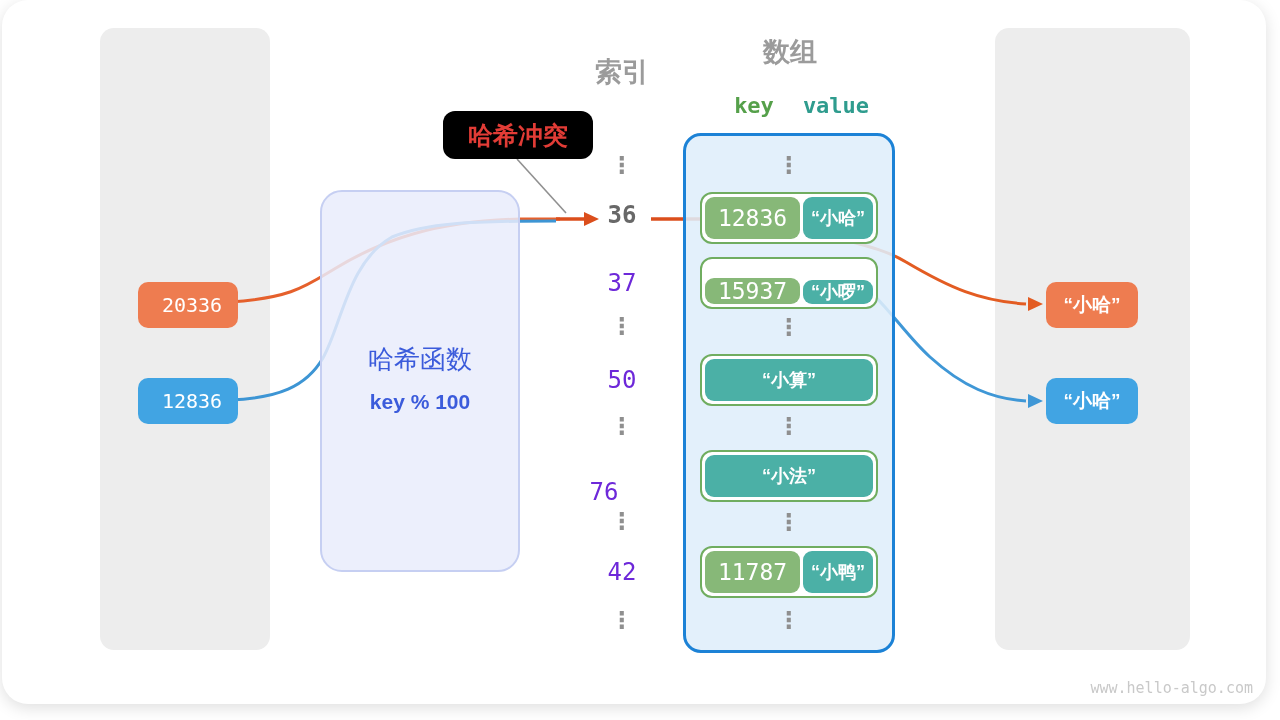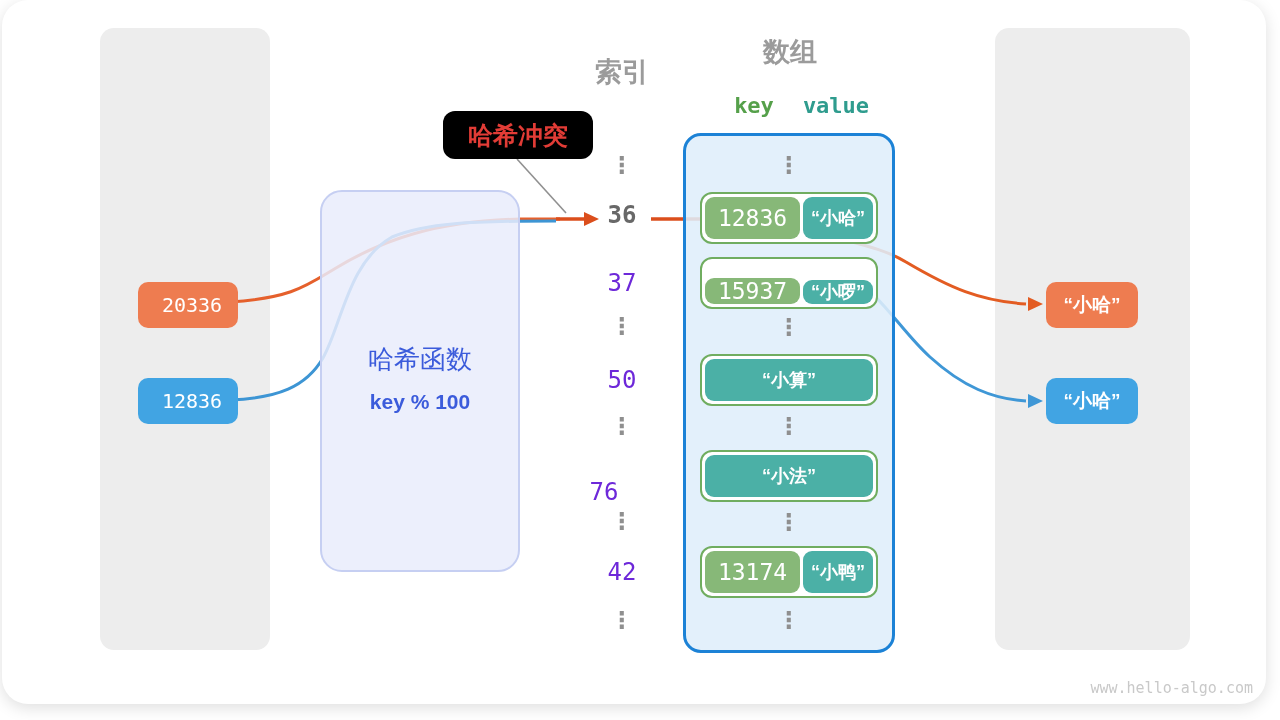--- a/index.html
+++ b/index.html
@@ -147,20 +147,20 @@
   <div class="pair-key">15937</div>
   <div class="pair-val">“小啰”</div>
 </div>
 <div class="abs pair" style="top:354px;">
   <div class="pair-val">“小算”</div>
 </div>
 <div class="abs pair" style="top:450px;">
   <div class="pair-val">“小法”</div>
 </div>
 <div class="abs pair" style="top:546px;">
-  <div class="pair-key">13174</div>
+  <div class="pair-key">11787</div>
   <div class="pair-val">“小鸭”</div>
 </div>
 
 <div class="abs outbox bg-orange" style="left:1046px; top:282px;">“小哈”</div>
 <div class="abs outbox bg-blue" style="left:1046px; top:378px;">“小哈”</div>
 
 <div class="abs watermark">www.hello-algo.com</div>
 
 </body></html>

